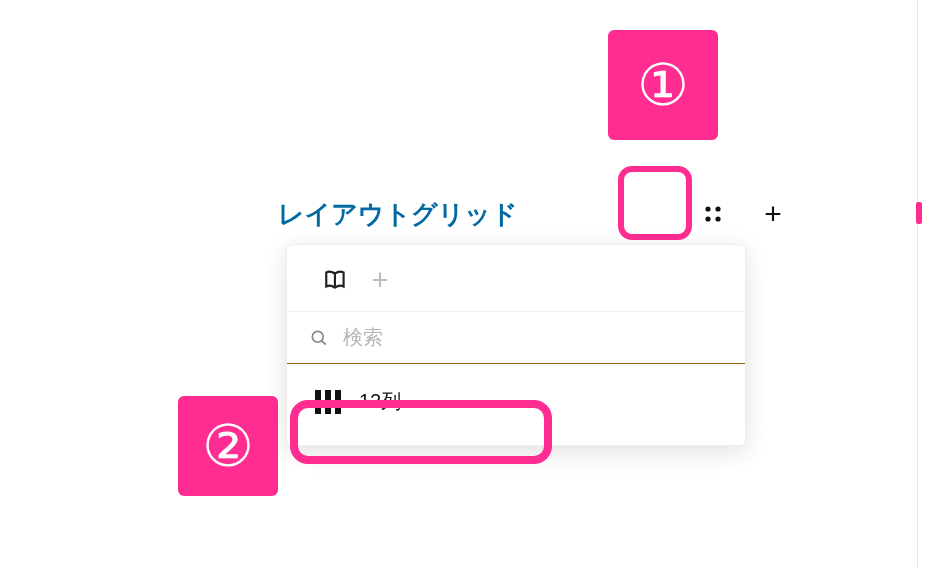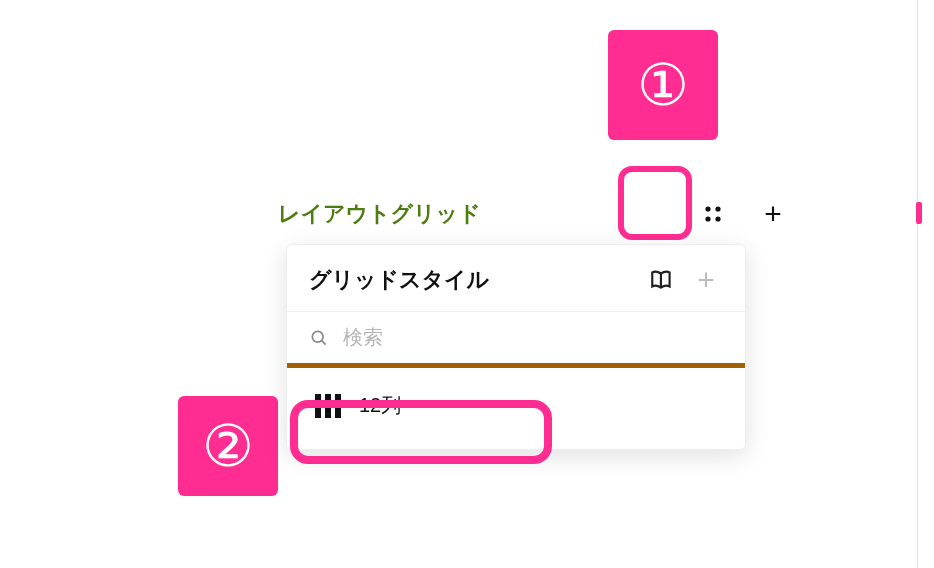--- a/index.html
+++ b/index.html
@@ -50,23 +50,23 @@
   .lg-row {
     position: absolute;
     left: 278px;
     top: 184px;
     width: 520px;
     height: 60px;
     display: flex;
     align-items: center;
   }
   .lg-title {
-    font-size: 22px;
+    font-size: 26px;
     font-weight: 700;
-    color: #4d7c0f;
+    color: #0369a1;
     flex: 1;
   }
   .icon-btn {
     width: 50px;
     height: 50px;
     display: flex;
     align-items: center;
     justify-content: center;
     border-radius: 8px;
     cursor: pointer;
@@ -110,21 +110,21 @@
     width: 34px; height: 34px;
     display:flex; align-items:center; justify-content:center;
     cursor:pointer;
     margin-left: 10px;
     color:#333;
   }
   .panel-search {
     display: flex;
     align-items: center;
     padding: 14px 22px;
-    border-bottom: 5px solid #a16207;
+    border-bottom: 1px solid #a16207;
     color: #888;
   }
   .panel-search input {
     border: none;
     outline: none;
     flex: 1;
     font-size: 20px;
     margin-left: 14px;
     background: transparent;
     color: #333;
@@ -187,21 +187,20 @@
   </div>
 
   <div class="icon-btn">
     <span class="plus-glyph">+</span>
   </div>
 </div>
 <div class="highlight-1 box1"></div>
 
 <div class="panel">
   <div class="panel-header">
-    <div class="title">グリッドスタイル</div>
     <div class="hicon">
       <svg width="26" height="26" viewBox="0 0 24 24" fill="none" stroke="#222" stroke-width="2">
         <path d="M3 5c2-1 5-1 8 1 3-2 6-2 8-1v13c-2-1-5-1-8 1-3-2-6-2-8-1V5z"></path>
         <path d="M11 6v13"></path>
       </svg>
     </div>
     <div class="hicon">
       <span class="plus-glyph dim">+</span>
     </div>
   </div>

